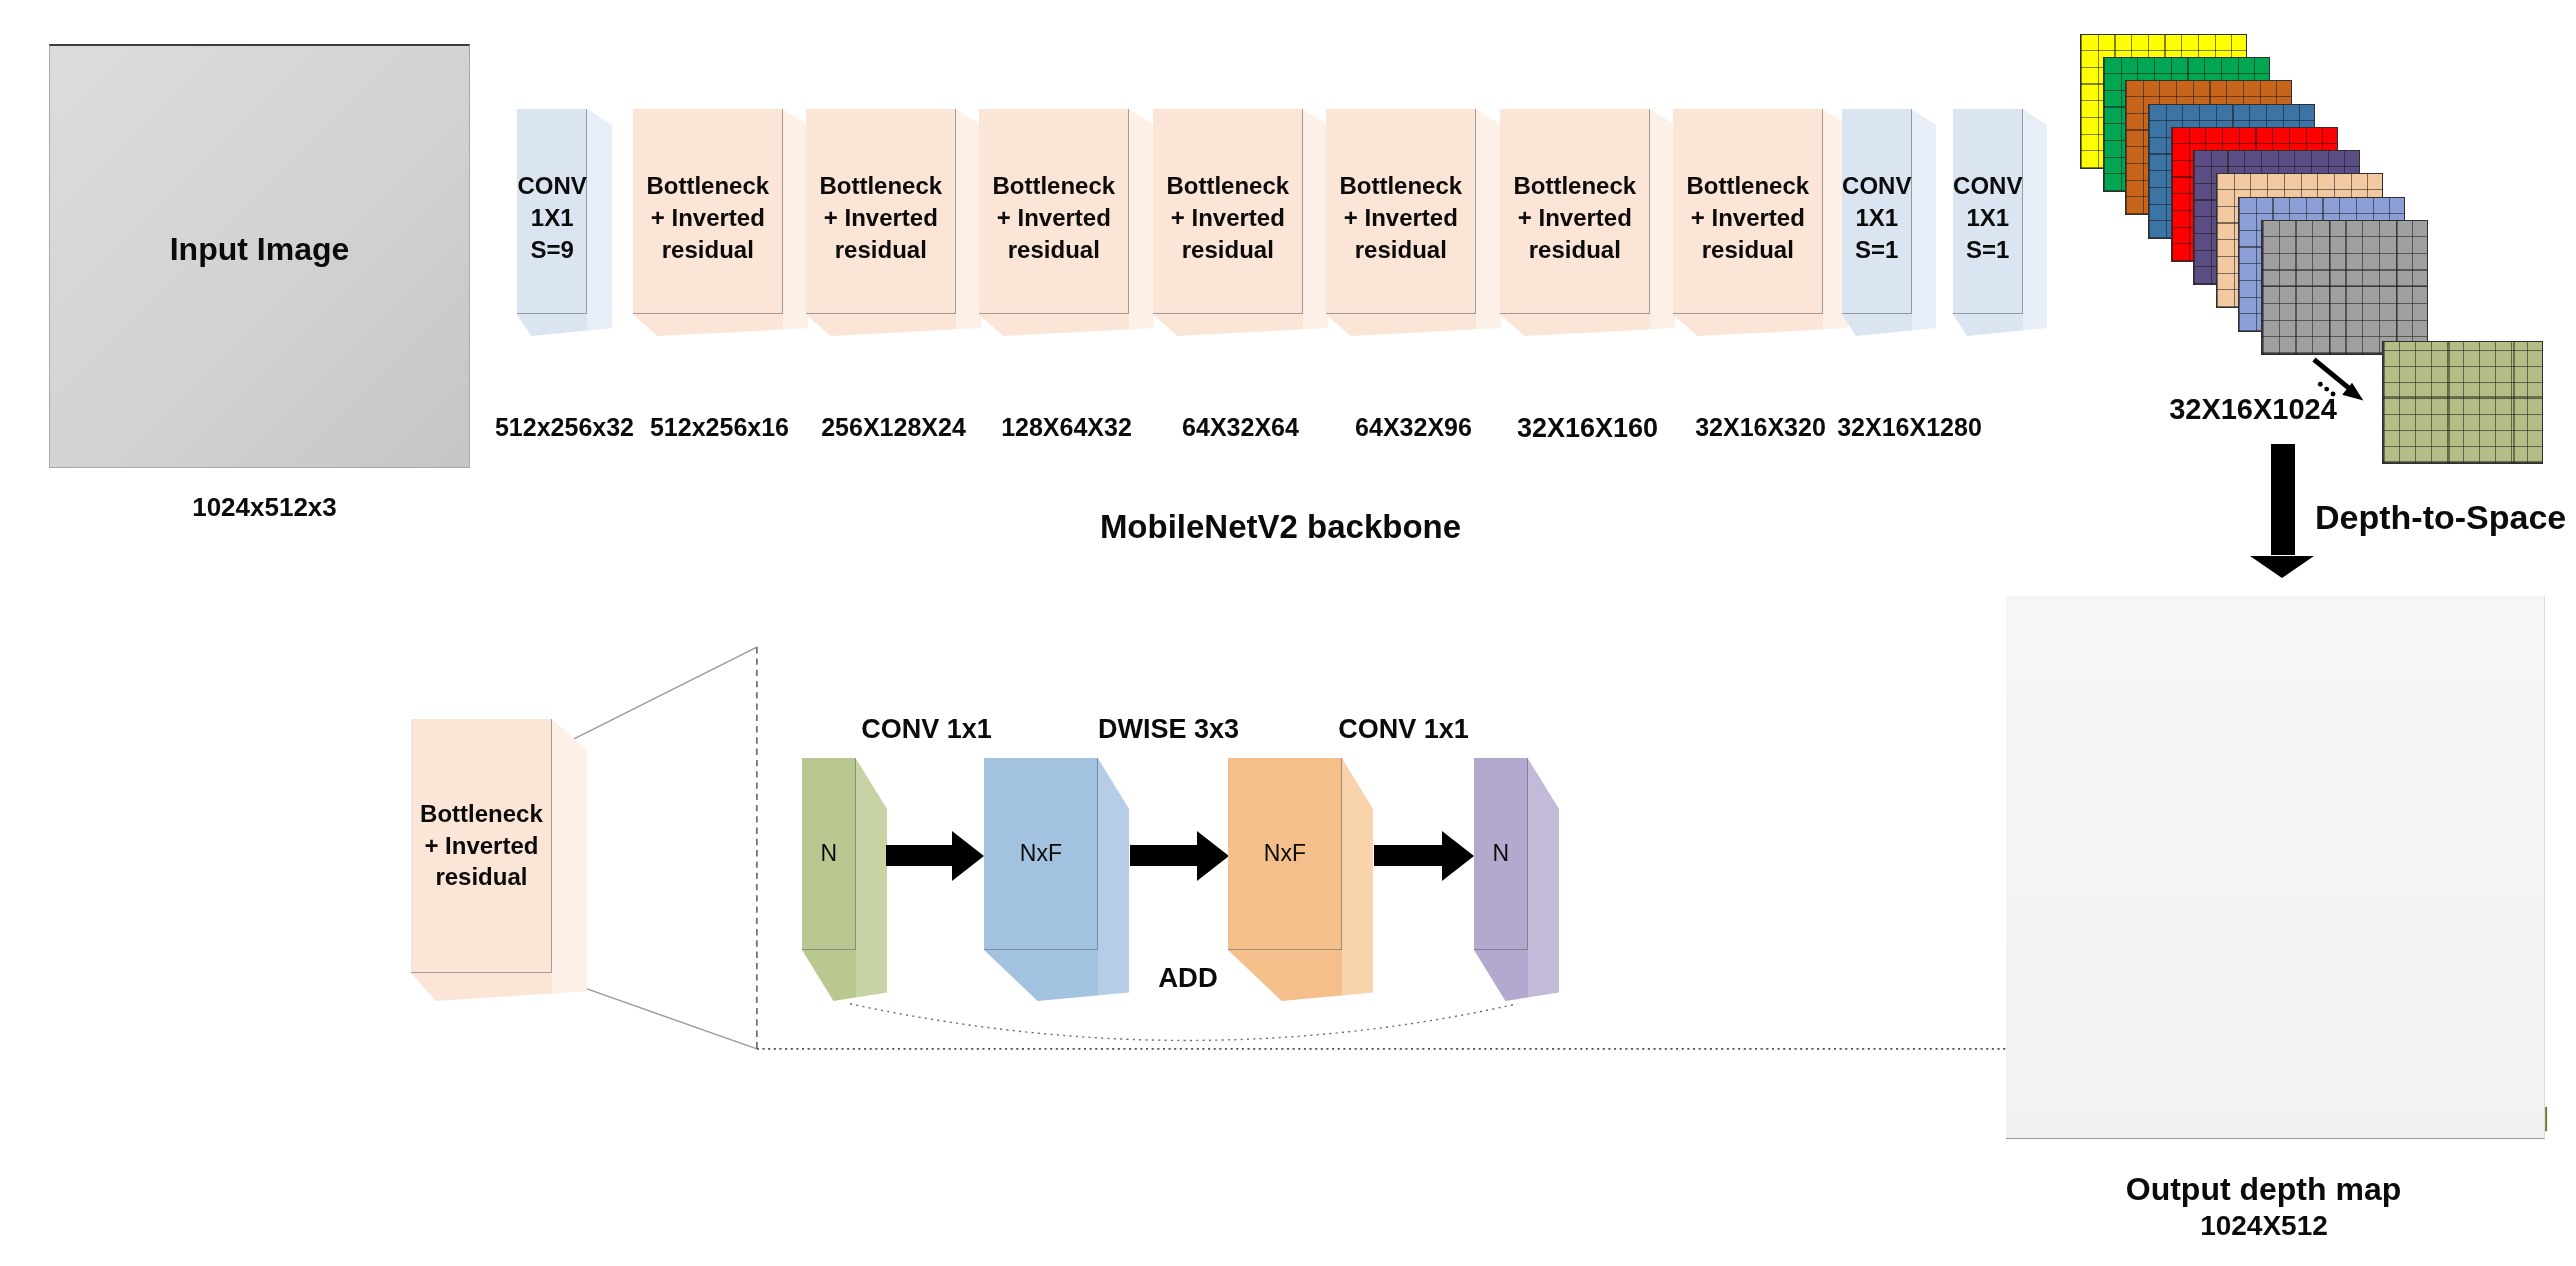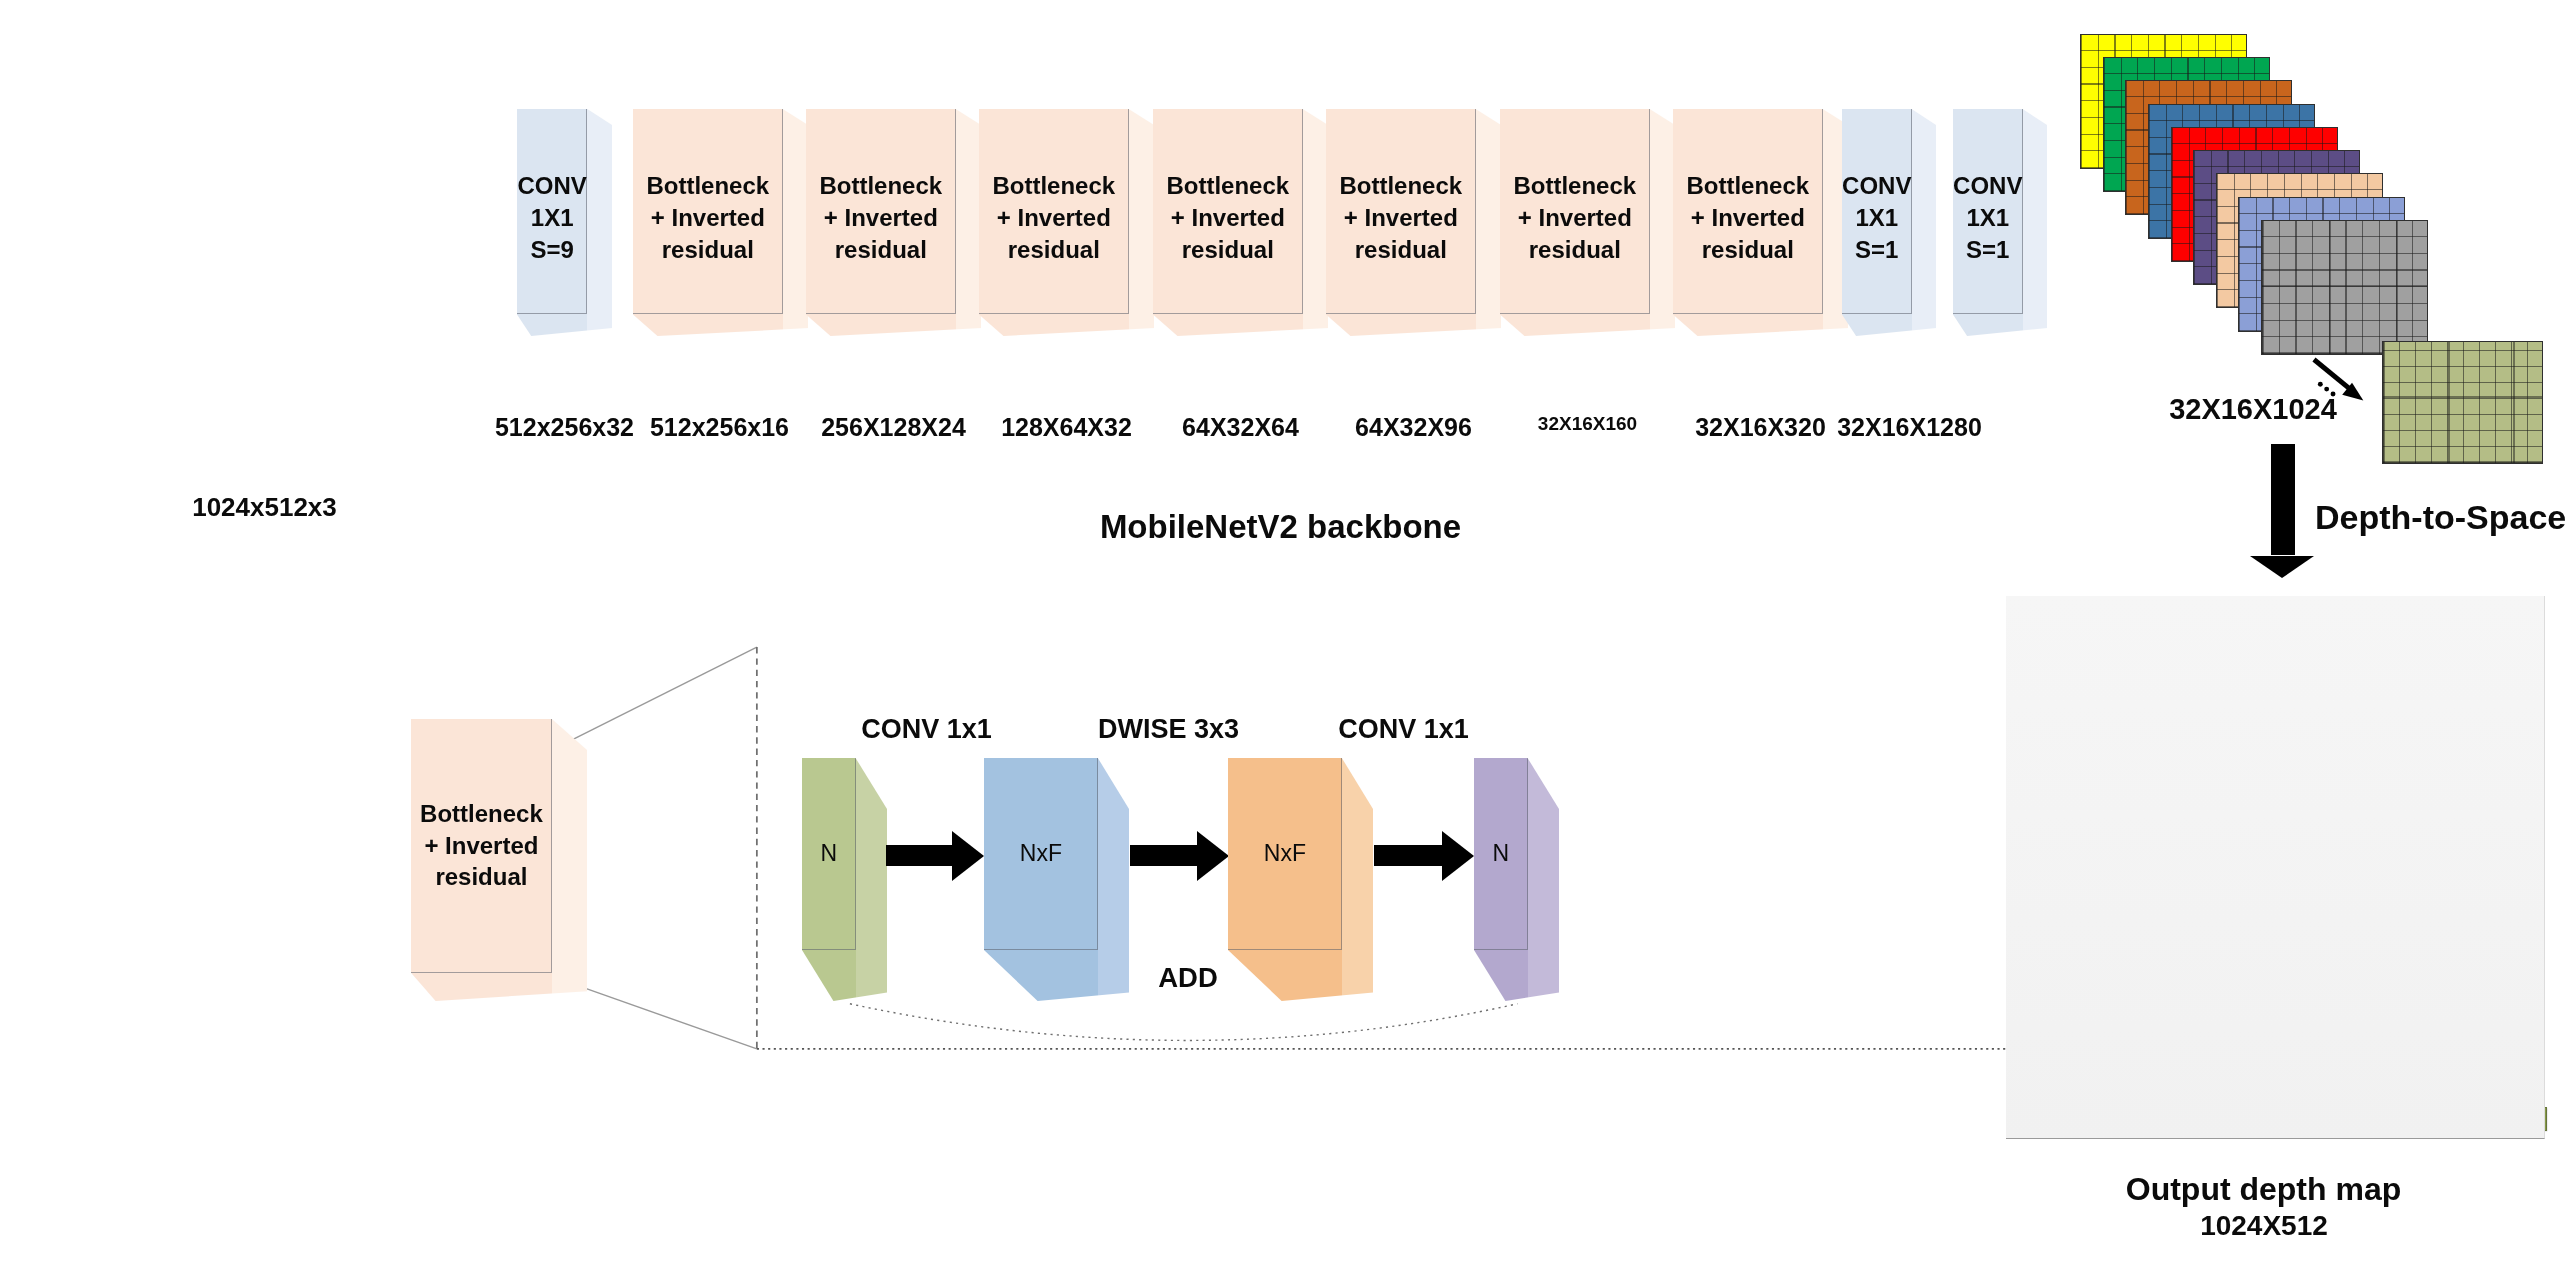--- a/index.html
+++ b/index.html
@@ -60,20 +60,23 @@
     <line x1="1073" y1="918" x2="1073" y2="1488" stroke="#707070" stroke-width="2.5" stroke-dasharray="9 7"></line>
     <line x1="1073" y1="1488" x2="2866" y2="1488" stroke="#555" stroke-width="2.5" stroke-dasharray="3 5"></line>
     <path d="M 1205 1424 Q 1688 1528 2152 1424" fill="none" stroke="#6f6f6f" stroke-width="2" stroke-dasharray="3 6"></path>
     <line x1="3282" y1="510" x2="3338" y2="556" stroke="#000" stroke-width="7"></line>
     <polygon points="3352,568 3322,560 3336,543" fill="#000"></polygon>
     <circle cx="3291" cy="545" r="3.5" fill="#000"></circle>
     <circle cx="3300" cy="552" r="3.5" fill="#000"></circle>
     <circle cx="3309" cy="559" r="3.5" fill="#000"></circle>
   </svg>
 
+  <div id="input-image" class="content">
+    <div class="cap">Input Image</div>
+  </div>
   <div class="lbl content" style="left:180px;top:492px;width:169px;font-size:26px;">1024x512x3</div>
 
   <div id="backbone-layer" class="content">
       <div class="slab" style="left: 517px; top: 109px; width: 95px; height: 227px; clip-path: polygon(0% 0%, 74% 0%, 100% 7%, 100% 96.5%, 15% 100%, 0% 90.5%); background: linear-gradient(to right, rgb(219, 229, 241) 0px, rgb(219, 229, 241) 74%, rgb(232, 238, 247) 74%, rgb(232, 238, 247) 100%);">
         <div class="slab-front" style="width: 74%; height: 90.5%;"></div>
         <div class="slab-text" style="width: 74%; top: 27%; font-size: 24px;">
           <div>CONV</div>
           <div>1X1</div>
           <div>S=9</div>
         </div>
@@ -125,21 +128,21 @@
       </div>
       <div class="lbl" style="left: 1322px; top: 413px; width: 183px; font-size: 25px; text-align: center;">64X32X96</div>
       <div class="slab" style="left: 1500px; top: 109px; width: 175px; height: 227px; clip-path: polygon(0% 0%, 85.5% 0%, 100% 7%, 100% 96.5%, 14% 100%, 0% 90.5%); background: linear-gradient(to right, rgb(251, 229, 215) 0px, rgb(251, 229, 215) 85.5%, rgb(253, 240, 230) 85.5%, rgb(253, 240, 230) 100%);">
         <div class="slab-front" style="width: 85.5%; height: 90.5%;"></div>
         <div class="slab-text" style="width: 85.5%; top: 27%; font-size: 24px;">
           <div>Bottleneck</div>
           <div>+ Inverted</div>
           <div>residual</div>
         </div>
       </div>
-      <div class="lbl" style="left: 1496px; top: 413px; width: 183px; font-size: 19px;">32X16X160</div>
+      <div class="lbl" style="left: 1496px; top: 413px; width: 183px; font-size: 27px;">32X16X160</div>
       <div class="slab" style="left: 1673px; top: 109px; width: 175px; height: 227px; clip-path: polygon(0% 0%, 85.5% 0%, 100% 7%, 100% 96.5%, 14% 100%, 0% 90.5%); background: linear-gradient(to right, rgb(251, 229, 215) 0px, rgb(251, 229, 215) 85.5%, rgb(253, 240, 230) 85.5%, rgb(253, 240, 230) 100%);">
         <div class="slab-front" style="width: 85.5%; height: 90.5%;"></div>
         <div class="slab-text" style="width: 85.5%; top: 27%; font-size: 24px;">
           <div>Bottleneck</div>
           <div>+ Inverted</div>
           <div>residual</div>
         </div>
       </div>
       <div class="lbl" style="left: 1669px; top: 413px; width: 183px; font-size: 25px;">32X16X320</div>
       <div class="slab" style="left: 1842px; top: 109px; width: 94px; height: 227px; clip-path: polygon(0% 0%, 74% 0%, 100% 7%, 100% 96.5%, 15% 100%, 0% 90.5%); background: linear-gradient(to right, rgb(219, 229, 241) 0px, rgb(219, 229, 241) 74%, rgb(232, 238, 247) 74%, rgb(232, 238, 247) 100%);">

